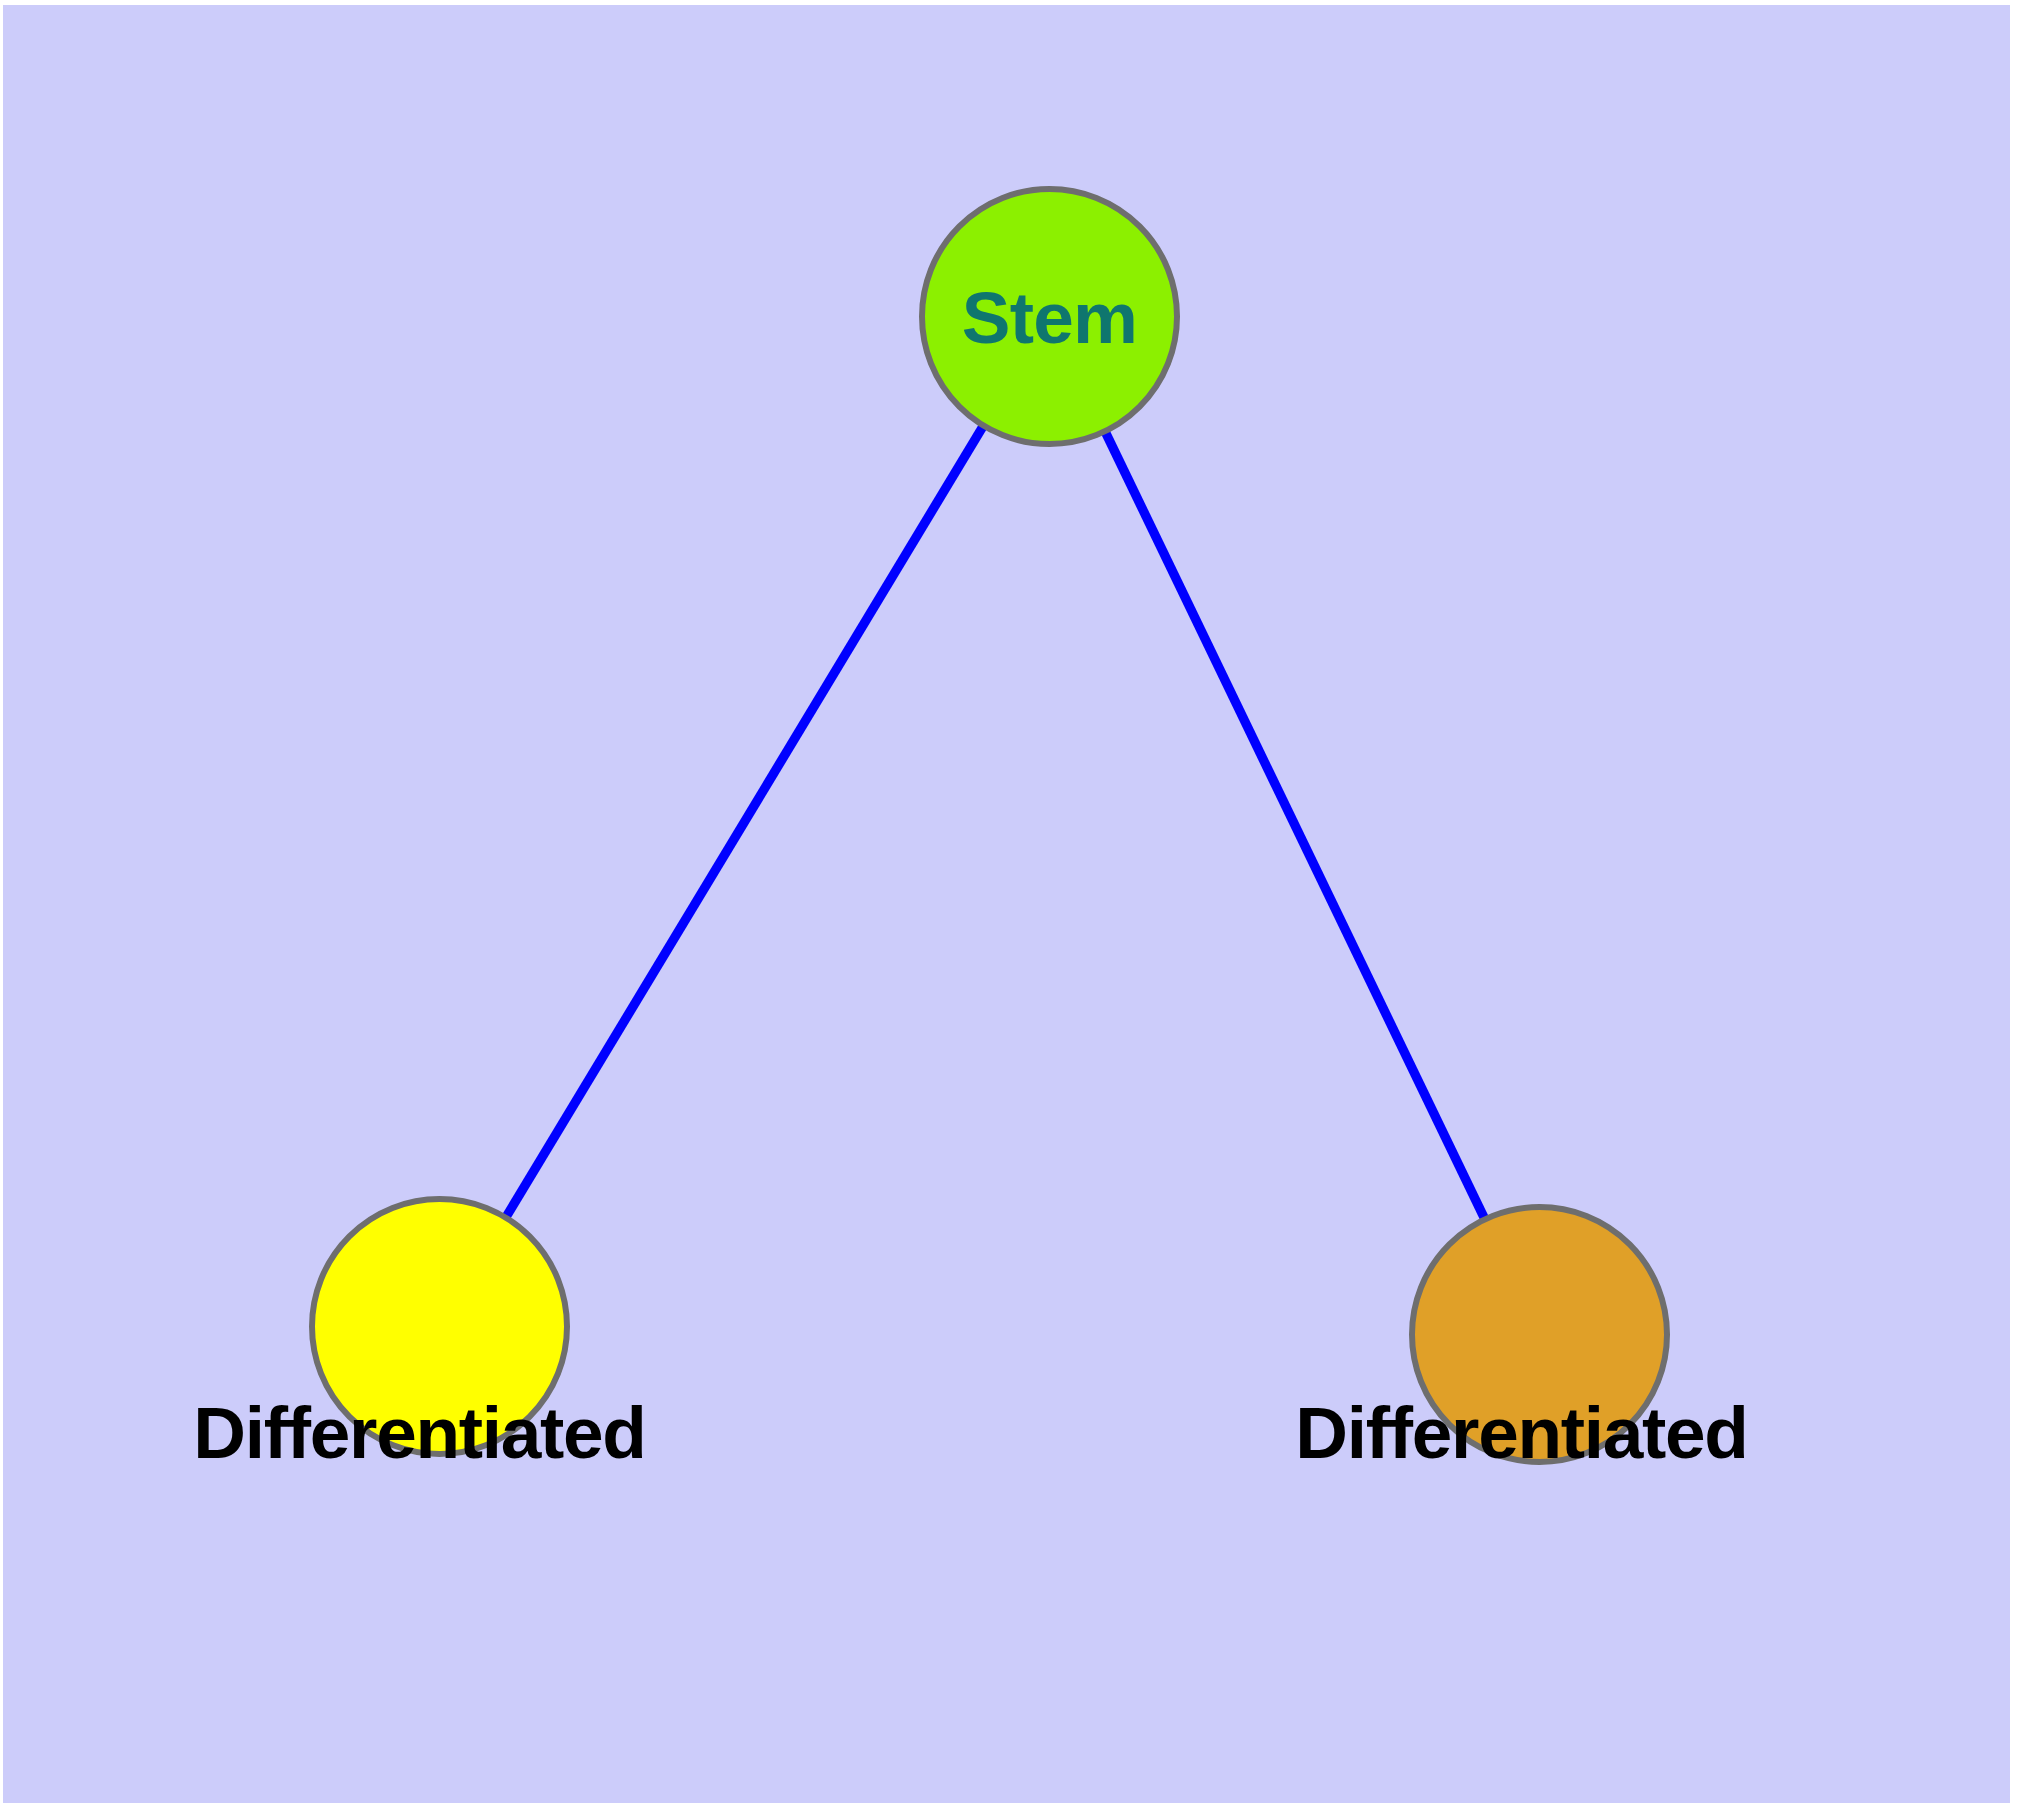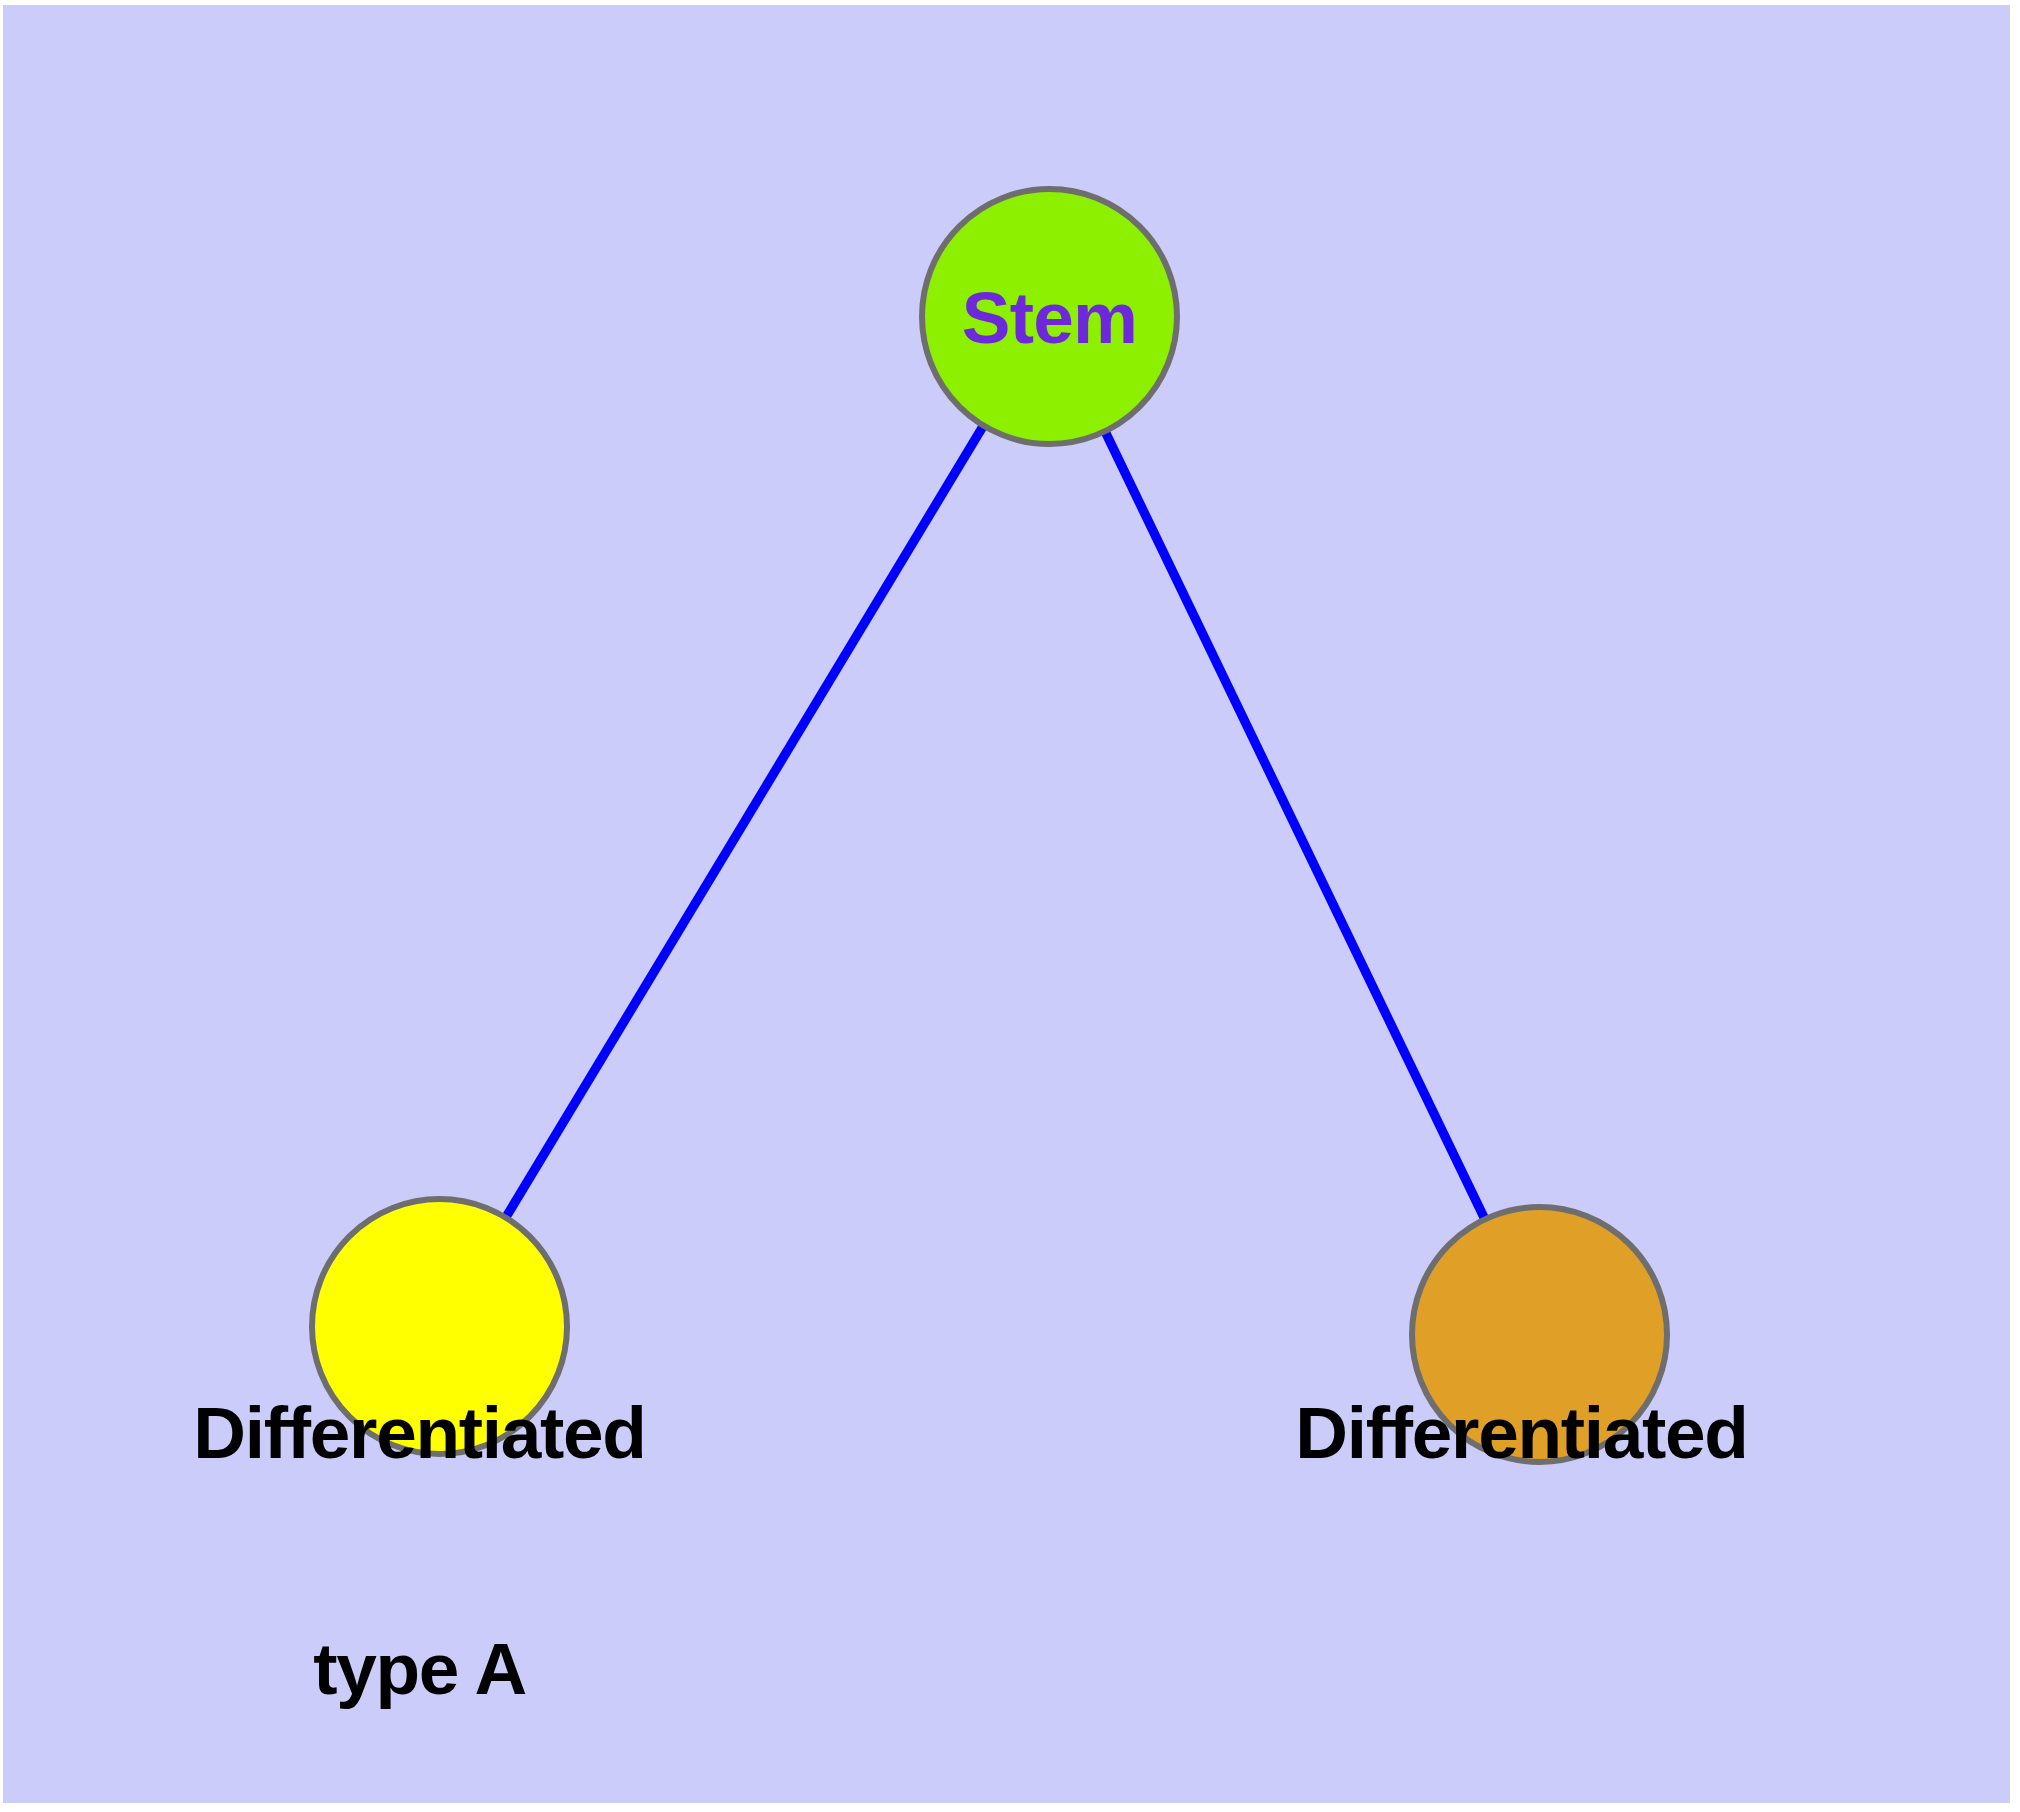--- a/index.html
+++ b/index.html
@@ -36,21 +36,21 @@
     border: 6.8px solid #6e6e6e;
     box-sizing: border-box;
   }
   .node-inner-label {
     position: absolute;
     left: 0;
     right: 0;
     top: 50%;
     transform: translateY(-50%);
     text-align: center;
-    color: #6d28d9;
+    color: #0f766e;
     font-weight: bold;
     font-size: 73px;
     line-height: 1.0;
     letter-spacing: -0.8px;
   }
   .node-outer-label {
     position: absolute;
     color: #000000;
     font-weight: bold;
     font-size: 73px;
@@ -76,21 +76,20 @@
   <div class="node" style="left: 919px; top: 186px; width: 261px; height: 261px; background: rgb(140, 240, 0); border-color: rgb(110, 110, 110);">
     <div class="node-inner-label">Stem</div>
   </div>
 
   <div class="node" style="left: 309px; top: 1196px; width: 261px; height: 261px; background: rgb(255, 255, 0); border-color: rgb(110, 110, 110);"></div>
 
   <div class="node" style="left: 1409px; top: 1204px; width: 261px; height: 261px; background: rgb(224, 160, 40); border-color: rgb(110, 110, 110);"></div>
 
   <div class="node-outer-label" style="left:165px; top:1236px; width:509px;">
     <div>Differentiated</div>
-    <div>type A</div>
   </div>
 
   <div class="node-outer-label" style="left:1267px; top:1236px; width:509px;">
     <div>Differentiated</div>
   </div>
 
 </div>
 
 
 </body></html>

